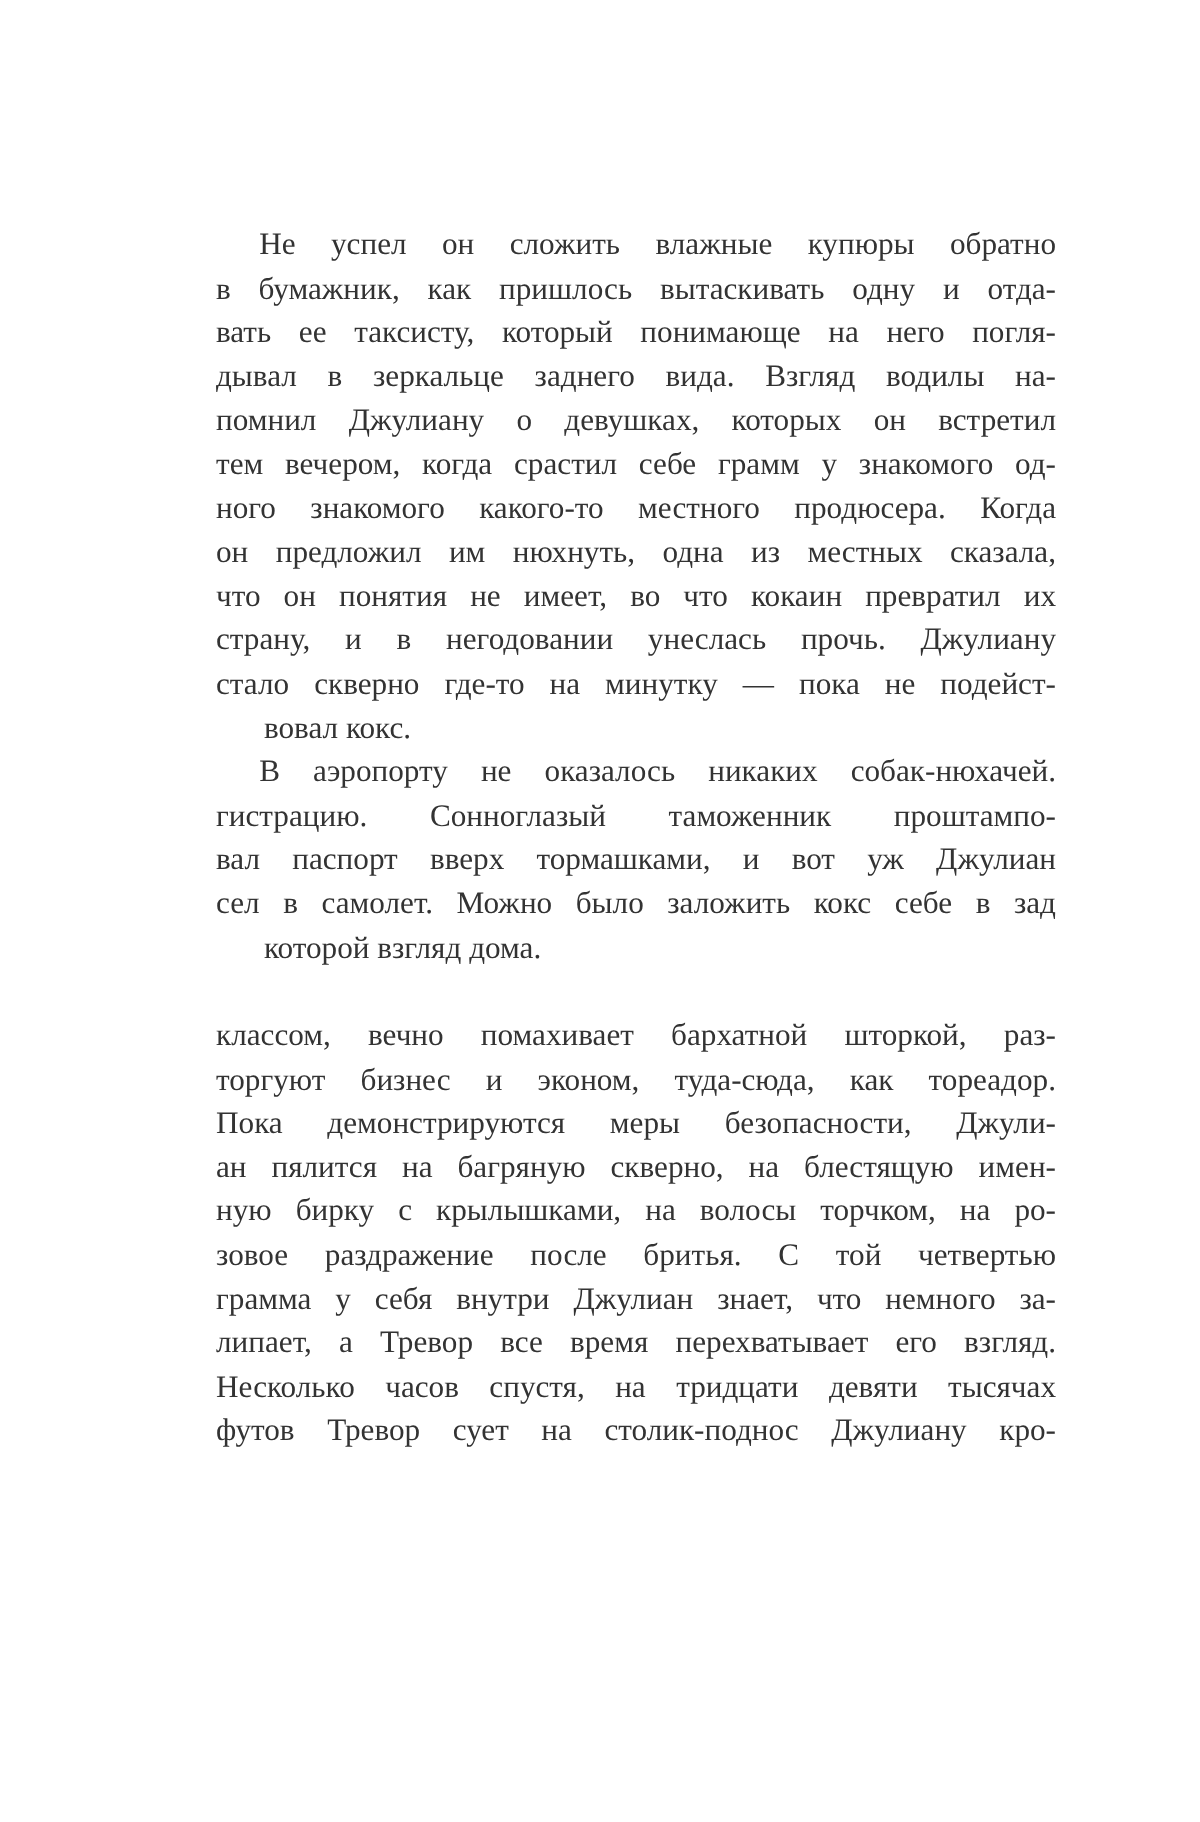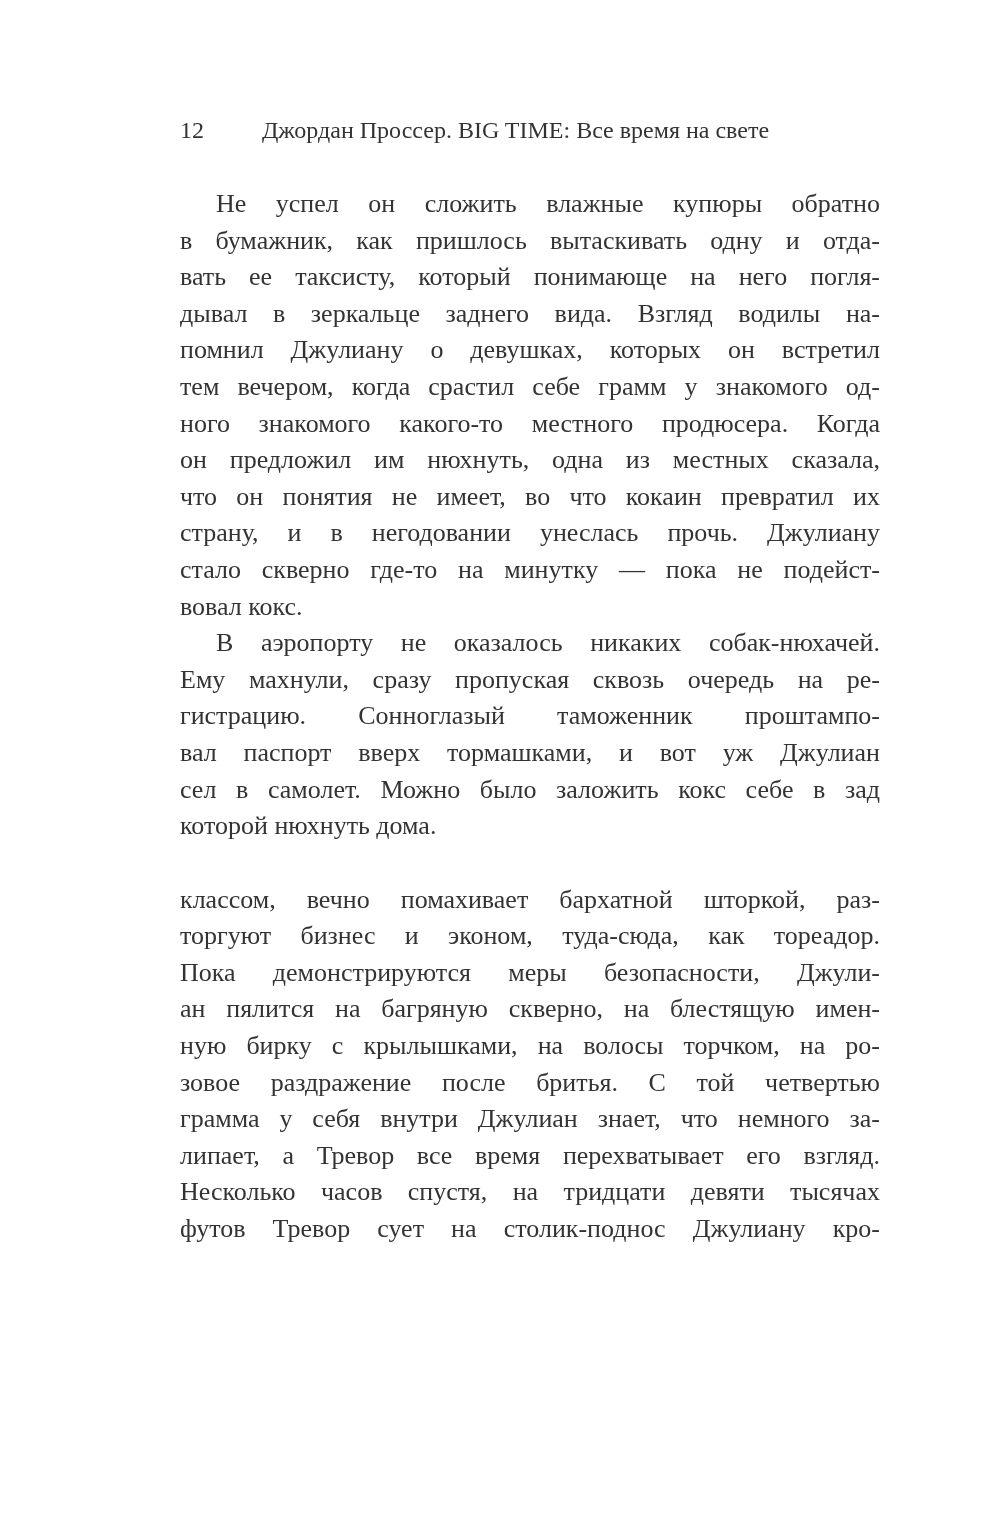--- a/index.html
+++ b/index.html
@@ -48,59 +48,55 @@
   .paragraph.section-break {
     margin-top: 37px;
   }
   .line {
     text-align: justify;
     text-align-last: justify;
   }
   .line.last {
     text-align: left;
     text-align-last: left;
+    margin-left: 40px;
   }
   .line.first {
     text-indent: 36px;
   }
 </style>
 </head>
 <body>
 
 <div class="page">
 
-  <div class="running-header">
-    <span class="page-number">12</span>
-    <span class="running-title">Джордан Проссер. BIG TIME: Все время на свете</span>
-  </div>
 
   <div class="body-text">
 
     <div class="paragraph">
       <div class="line first">Не успел он сложить влажные купюры обратно</div>
       <div class="line">в бумажник, как пришлось вытаскивать одну и отда-</div>
       <div class="line">вать ее таксисту, который понимающе на него погля-</div>
       <div class="line">дывал в зеркальце заднего вида. Взгляд водилы на-</div>
       <div class="line">помнил Джулиану о девушках, которых он встретил</div>
       <div class="line">тем вечером, когда срастил себе грамм у знакомого од-</div>
       <div class="line">ного знакомого какого-то местного продюсера. Когда</div>
       <div class="line">он предложил им нюхнуть, одна из местных сказала,</div>
       <div class="line">что он понятия не имеет, во что кокаин превратил их</div>
       <div class="line">страну, и в негодовании унеслась прочь. Джулиану</div>
       <div class="line">стало скверно где-то на минутку — пока не подейст-</div>
       <div class="line last">вовал кокс.</div>
     </div>
 
     <div class="paragraph">
       <div class="line first">В аэропорту не оказалось никаких собак-нюхачей.</div>
-      <div class="line">Ему махнули, сразу пропуская сквозь очередь на ре-</div>
       <div class="line">гистрацию. Сонноглазый таможенник проштампо-</div>
       <div class="line">вал паспорт вверх тормашками, и вот уж Джулиан</div>
       <div class="line">сел в самолет. Можно было заложить кокс себе в зад</div>
-      <div class="line last">которой нюхнуть дома.</div>
+      <div class="line last">которой взгляд дома.</div>
     </div>
 
     <div class="paragraph section-break">
       <div class="line">классом, вечно помахивает бархатной шторкой, раз-</div>
       <div class="line">торгуют бизнес и эконом, туда-сюда, как тореадор.</div>
       <div class="line">Пока демонстрируются меры безопасности, Джули-</div>
       <div class="line">ан пялится на багряную скверно, на блестящую имен-</div>
       <div class="line">ную бирку с крылышками, на волосы торчком, на ро-</div>
       <div class="line">зовое раздражение после бритья. С той четвертью</div>
       <div class="line">грамма у себя внутри Джулиан знает, что немного за-</div>

